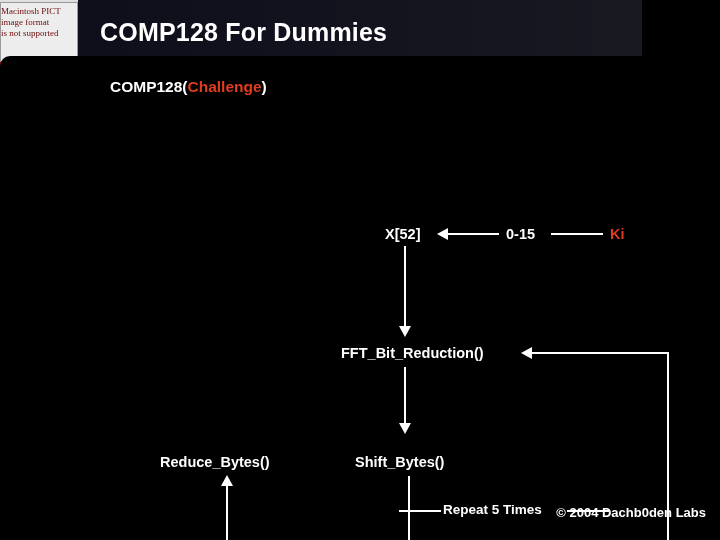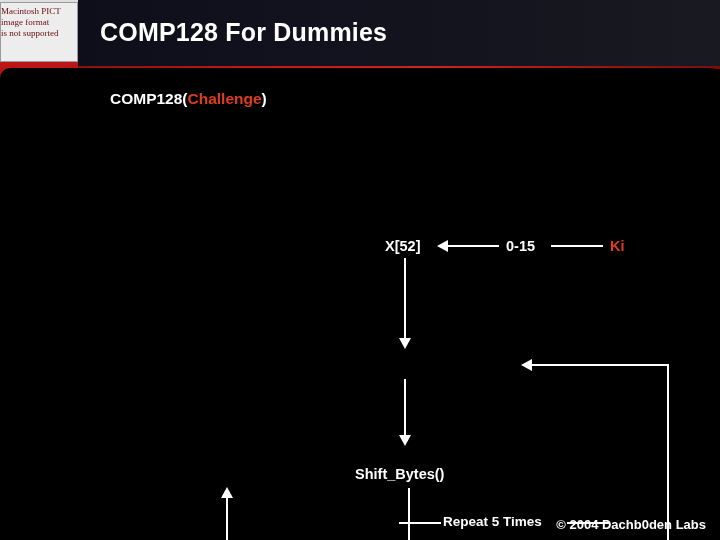--- a/index.html
+++ b/index.html
@@ -13,23 +13,24 @@
     overflow: hidden;
     font-family: "Liberation Sans", sans-serif;
     color: #ffffff;
     position: relative;
   }
 
   
   .header {
     position: absolute;
     left: 0; top: 0;
-    width: 720px;
+    width: 612px;
     height: 68px;
     background: linear-gradient(to right, #0d0d18 0%, #11111e 35%, #15151f 70%, #191922 100%);
+    padding-left: 30px;
   }
   .header-rule {
     position: absolute;
     left: 78px;
     top: 66px;
     width: 642px;
     height: 3px;
     background: linear-gradient(to right, #8c0f0f 0%, #c41515 25%, #d32020 55%, #7b0d0d 100%);
   }
   .title {
@@ -66,21 +67,21 @@
     font-size: 9px;
     line-height: 11px;
     padding-top: 3px;
     overflow: hidden;
   }
   .pict-box div { white-space: nowrap; }
 
   
   .slide {
     position: absolute;
-    left: 0; top: 68px;
+    left: 0; top: 56px;
     width: 720px;
     height: 472px;
     background: #000000;
     border-radius: 10px;
   }
 
   .label {
     position: absolute;
     font-size: 14.5px;
     font-weight: bold;
@@ -172,28 +173,30 @@
   <div class="label accent" style="left:610px; top:170px;text-align:right;">Ki</div>
 
   <div class="hline" style="left:447px; top:177px; width:52px;"></div>
   <div class="arrow-left" style="left:437px; top:172px;"></div>
 
   <div class="hline" style="left:551px; top:177px; width:52px;"></div>
 
   <div class="vline" style="left:404px; top:190px; height:82px;"></div>
   <div class="arrow-down" style="left:399px; top:270px;"></div>
 
+  <div class="label" style="left:341px; top:289px;">FFT_Bit_Reduction()</div>
 
   <div class="arrow-left" style="left:521px; top:291px;"></div>
   <div class="hline" style="left:531px; top:296px; width:138px;"></div>
   <div class="vline" style="left:667px; top:296px; height:190px;"></div>
 
   <div class="vline" style="left:404px; top:311px; height:58px;"></div>
   <div class="arrow-down" style="left:399px; top:367px;"></div>
 
+  <div class="label" style="left:160px; top:398px;">Reduce_Bytes()</div>
   <div class="label" style="left:355px; top:398px;">Shift_Bytes()</div>
 
   <div class="label small" style="left:443px; top:446px;">Repeat 5 Times</div>
   <div class="hline" style="left:399px; top:454px; width:42px;"></div>
   <div class="hline" style="left:567px; top:454px; width:42px;"></div>
 
   <div class="vline" style="left:408px; top:420px; height:6px;"></div>
   <div class="vline" style="left:408px; top:424px; height:62px;"></div>
 
   <div class="vline" style="left:226px; top:430px; height:56px;"></div>

